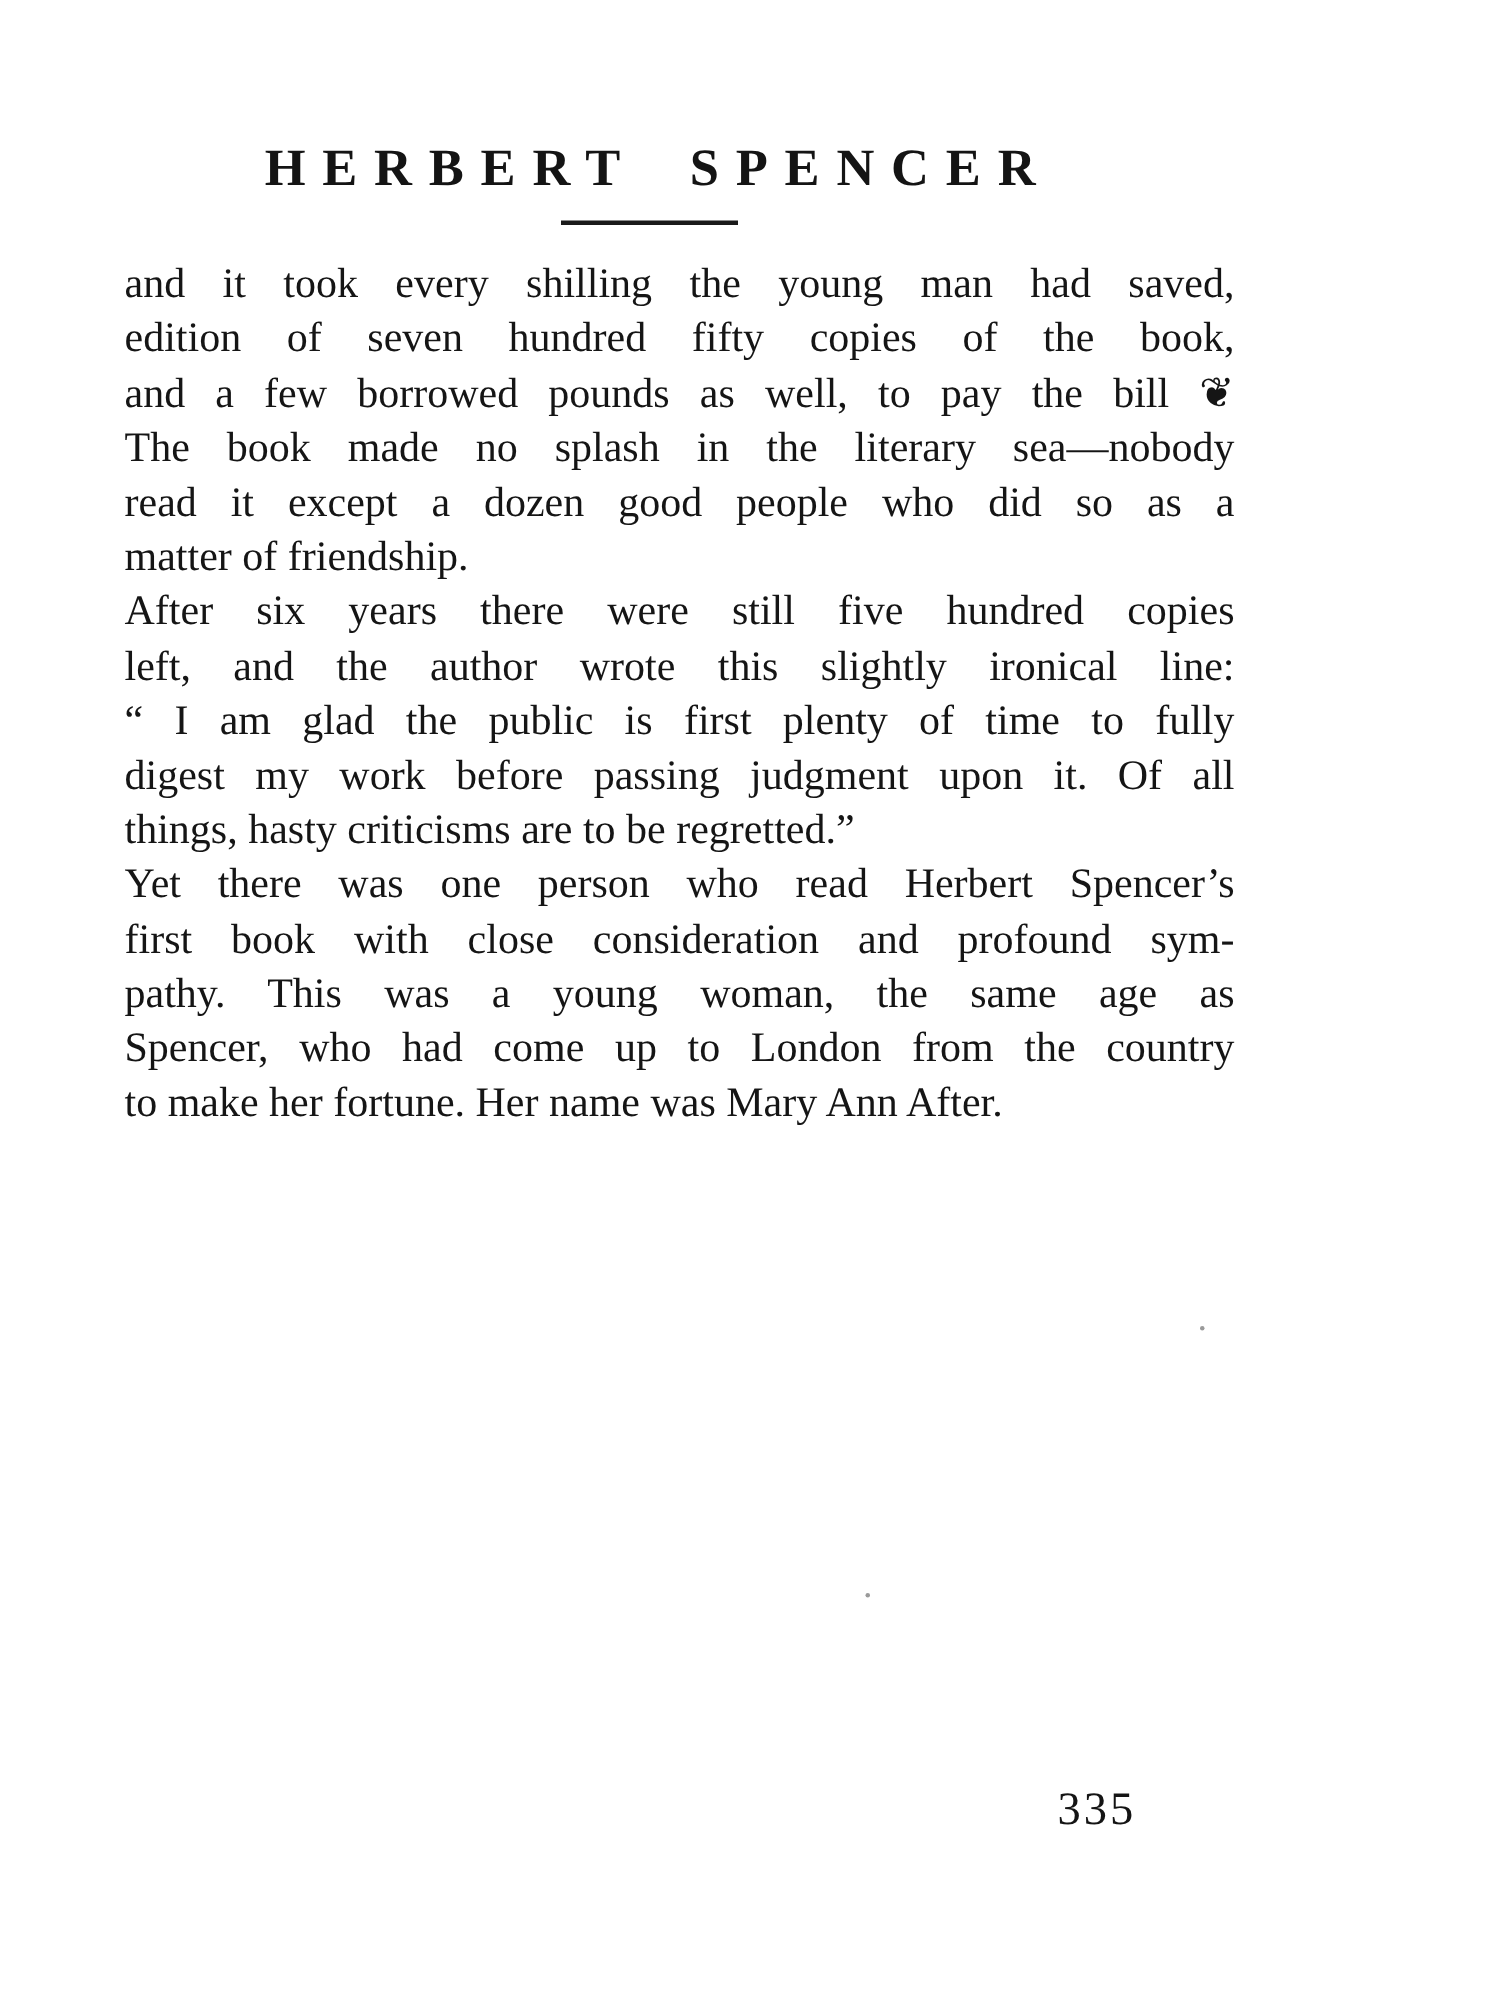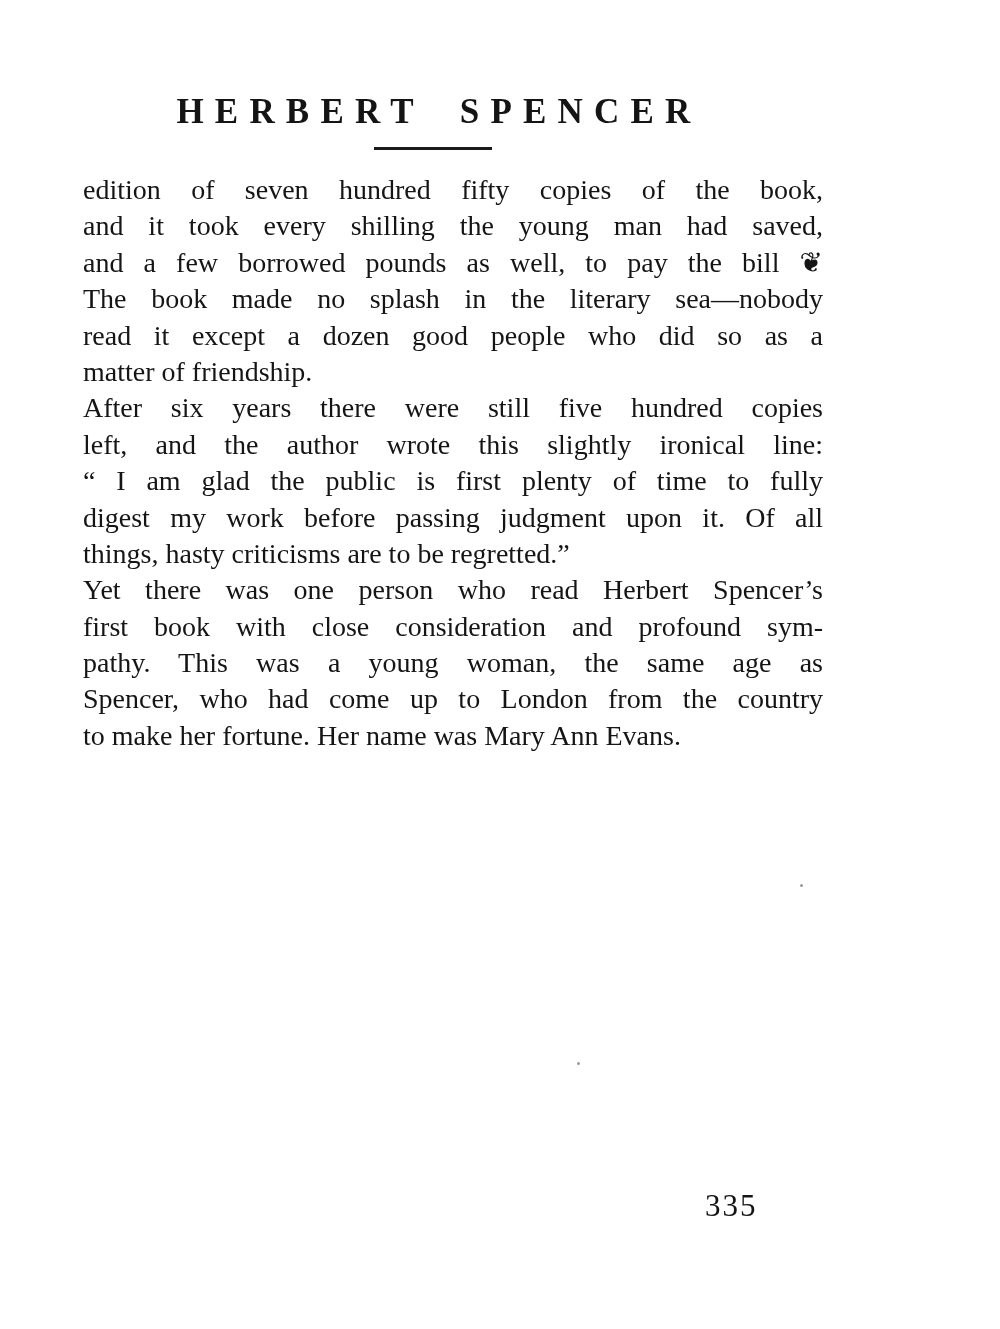--- a/index.html
+++ b/index.html
@@ -82,36 +82,36 @@
 <body>
 
 <div class="page">
 
   <div class="header">
     <h1 class="title">HERBERT SPENCER</h1>
     <div class="title-rule"></div>
   </div>
 
   <div class="body-text">
+    <div class="line">and it took every shilling the young man had saved,</div>
     <div class="line">edition of seven hundred fifty copies of the book,</div>
-    <div class="line">and it took every shilling the young man had saved,</div>
     <div class="line">and a few borrowed pounds as well, to pay the bill ❦</div>
     <div class="line">The book made no splash in the literary sea—nobody</div>
     <div class="line">read it except a dozen good people who did so as a</div>
     <div class="line para-end">matter of friendship.</div>
     <div class="line">After six years there were still five hundred copies</div>
     <div class="line">left, and the author wrote this slightly ironical line:</div>
     <div class="line">“ I am glad the public is first plenty of time to fully</div>
     <div class="line">digest my work before passing judgment upon it. Of all</div>
     <div class="line para-end">things, hasty criticisms are to be regretted.”</div>
     <div class="line">Yet there was one person who read Herbert Spencer’s</div>
     <div class="line">first book with close consideration and profound sym-</div>
     <div class="line">pathy. This was a young woman, the same age as</div>
     <div class="line">Spencer, who had come up to London from the country</div>
-    <div class="line para-end">to make her fortune. Her name was Mary Ann Evans.</div>
+    <div class="line para-end">to make her fortune. Her name was Mary Ann After.</div>
   </div>
 
   <div class="page-number">335</div>
 
   <div class="speck speck-1"></div>
   <div class="speck speck-2"></div>
   <div class="speck speck-3"></div>
 
 </div>
 

